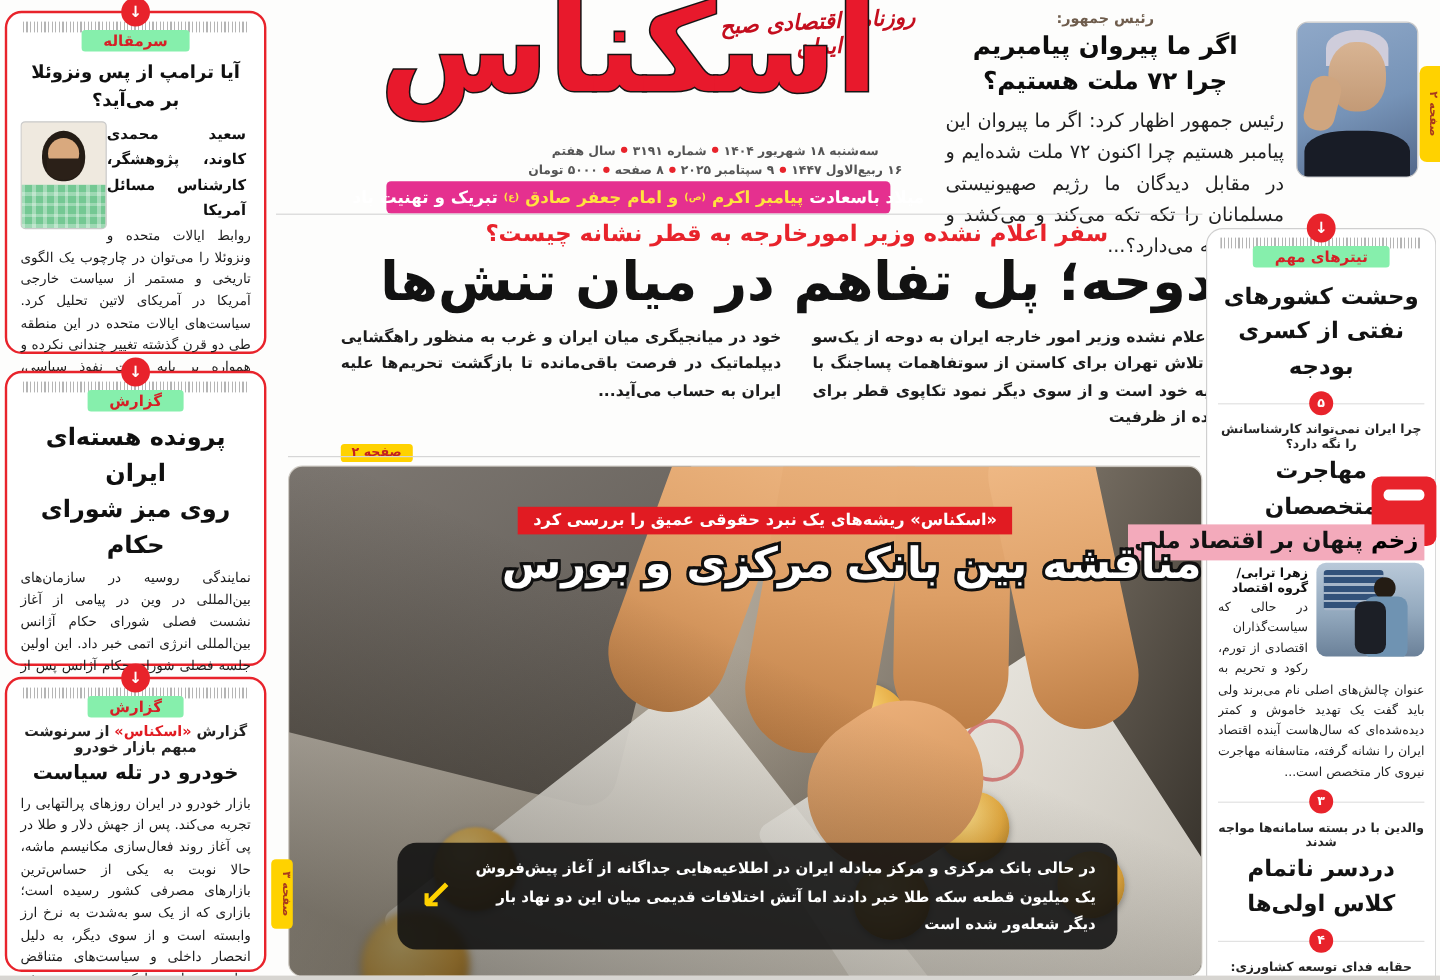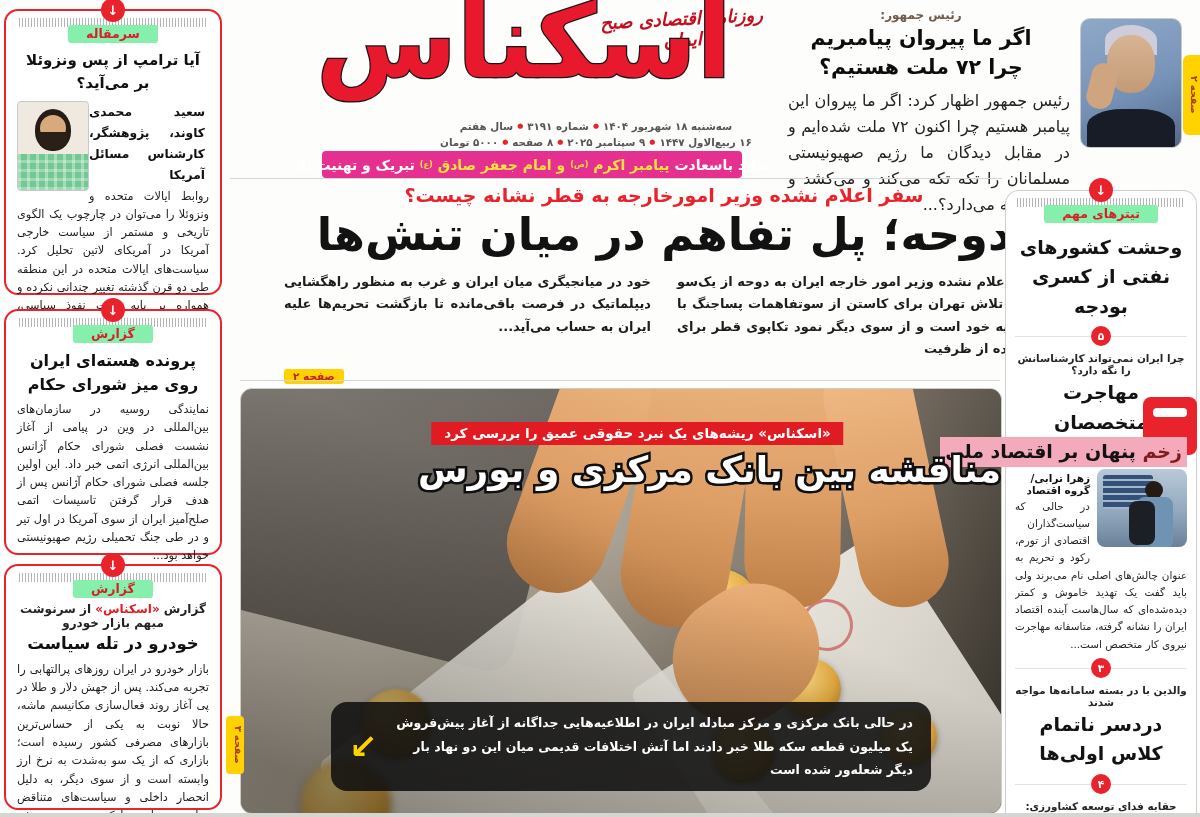--- a/index.html
+++ b/index.html
@@ -131,21 +131,21 @@
   }
   .rc-headline{font-size:19px;font-weight:800;text-align:center;color:#131313;line-height:1.55;}
   .rc-kicker{font-size:10.4px;font-weight:bold;text-align:center;color:#252525;margin:7px 0 2px;}
   .numline{position:relative;height:1px;background:#e2e2e2;margin:15px 0;}
   .num{
     position:absolute;left:50%;top:-10px;transform:translateX(-50%);
     width:20px;height:20px;border-radius:50%;background:#e8232b;color:#fff;
     font-size:10.5px;font-weight:bold;display:flex;align-items:center;justify-content:center;
   }
   .h2-highlight{display:block;width:max-content;margin:0 auto;background:#f3aabb;padding:0 5px;position:relative;z-index:2;}
-  .h2-word{color:#7f1d1d;}
+  .h2-word{color:#000000;}
   .rc-deco{position:absolute;right:-1px;top:206px;width:54px;height:58px;background:#e8232b;border-radius:8px;z-index:0;}
   .rc-deco i{display:block;width:34px;height:9px;background:#fff;border-radius:4px;margin:11px auto 0;}
   .mig-wrap{overflow:hidden;position:relative;z-index:1;}
   .mig-photo{
     float:right;width:90px;height:78px;border-radius:8px;margin:2px 0 4px 7px;position:relative;overflow:hidden;
     background:linear-gradient(180deg,#b9c9d9 0%,#92a8bd 55%,#6b8199 100%);
   }
   .mig-photo .board{position:absolute;top:6px;left:6px;width:50px;height:34px;border-radius:3px;background:
     repeating-linear-gradient(0deg,rgba(255,255,255,.55) 0 2px,rgba(40,70,110,.5) 2px 7px),#3c5d86;}
   .mig-photo .head{position:absolute;top:12px;right:24px;width:18px;height:18px;border-radius:50%;background:#241c14;}
@@ -257,21 +257,21 @@
   </div>
   <div class="read">صفحه ۳ را بخوانید</div>
 </div>
 
 <div class="box" style="top:309px;height:246px;">
   <div class="arrow-circle">
       <span>↓</span>
     </div>
   <div class="hatch"></div>
   <span class="badge">گزارش</span>
-  <div class="lx-headline" style="font-size:16px;">
+  <div class="lx-headline" style="font-size:20px;">
     <div>پرونده هسته‌ای ایران</div>
     <div>روی میز شورای حکام</div>
   </div>
   <p class="lx-body">نمایندگی روسیه در سازمان‌های بین‌المللی در وین در پیامی از آغاز نشست فصلی شورای حکام آژانس بین‌المللی انرژی اتمی خبر داد. این اولین جلسه فصلی شورای حکام آژانس پس از هدف قرار گرفتن تاسیسات اتمی صلح‌آمیز ایران از سوی آمریکا در اول تیر و در طی جنگ تحمیلی رژیم صهیونیستی خواهد بود...</p>
   <div class="read">صفحه ۲ را بخوانید</div>
 </div>
 
 <div class="box" style="top:564px;height:246px;">
   <div class="arrow-circle">
       <span>↓</span>

